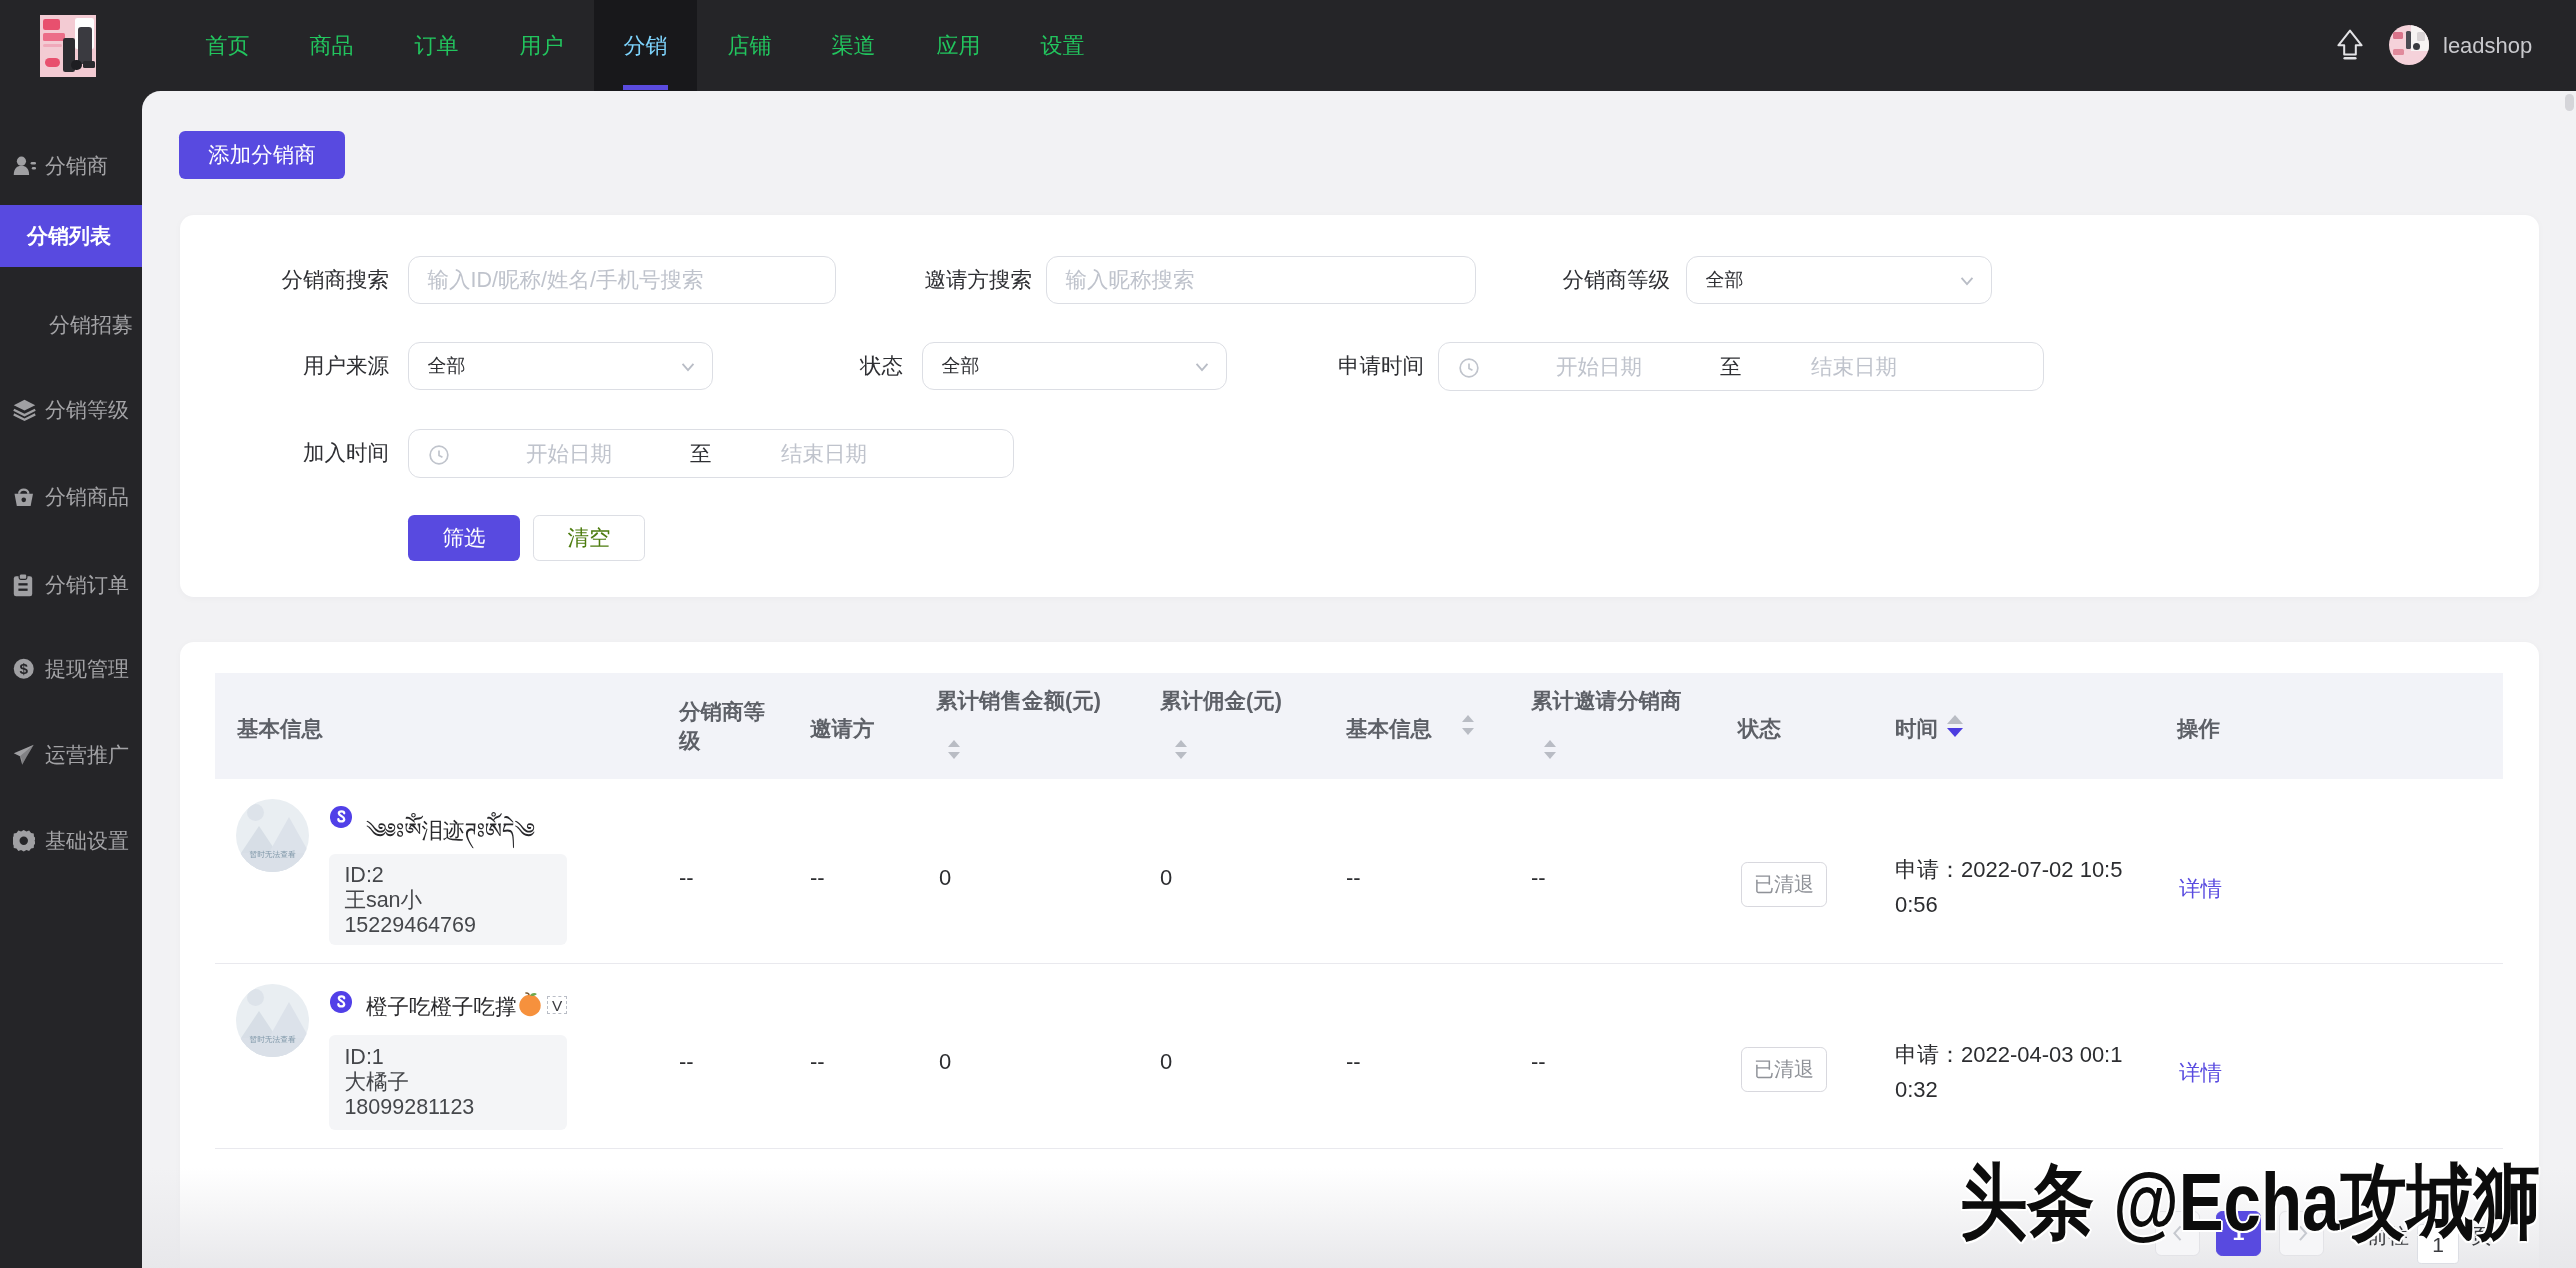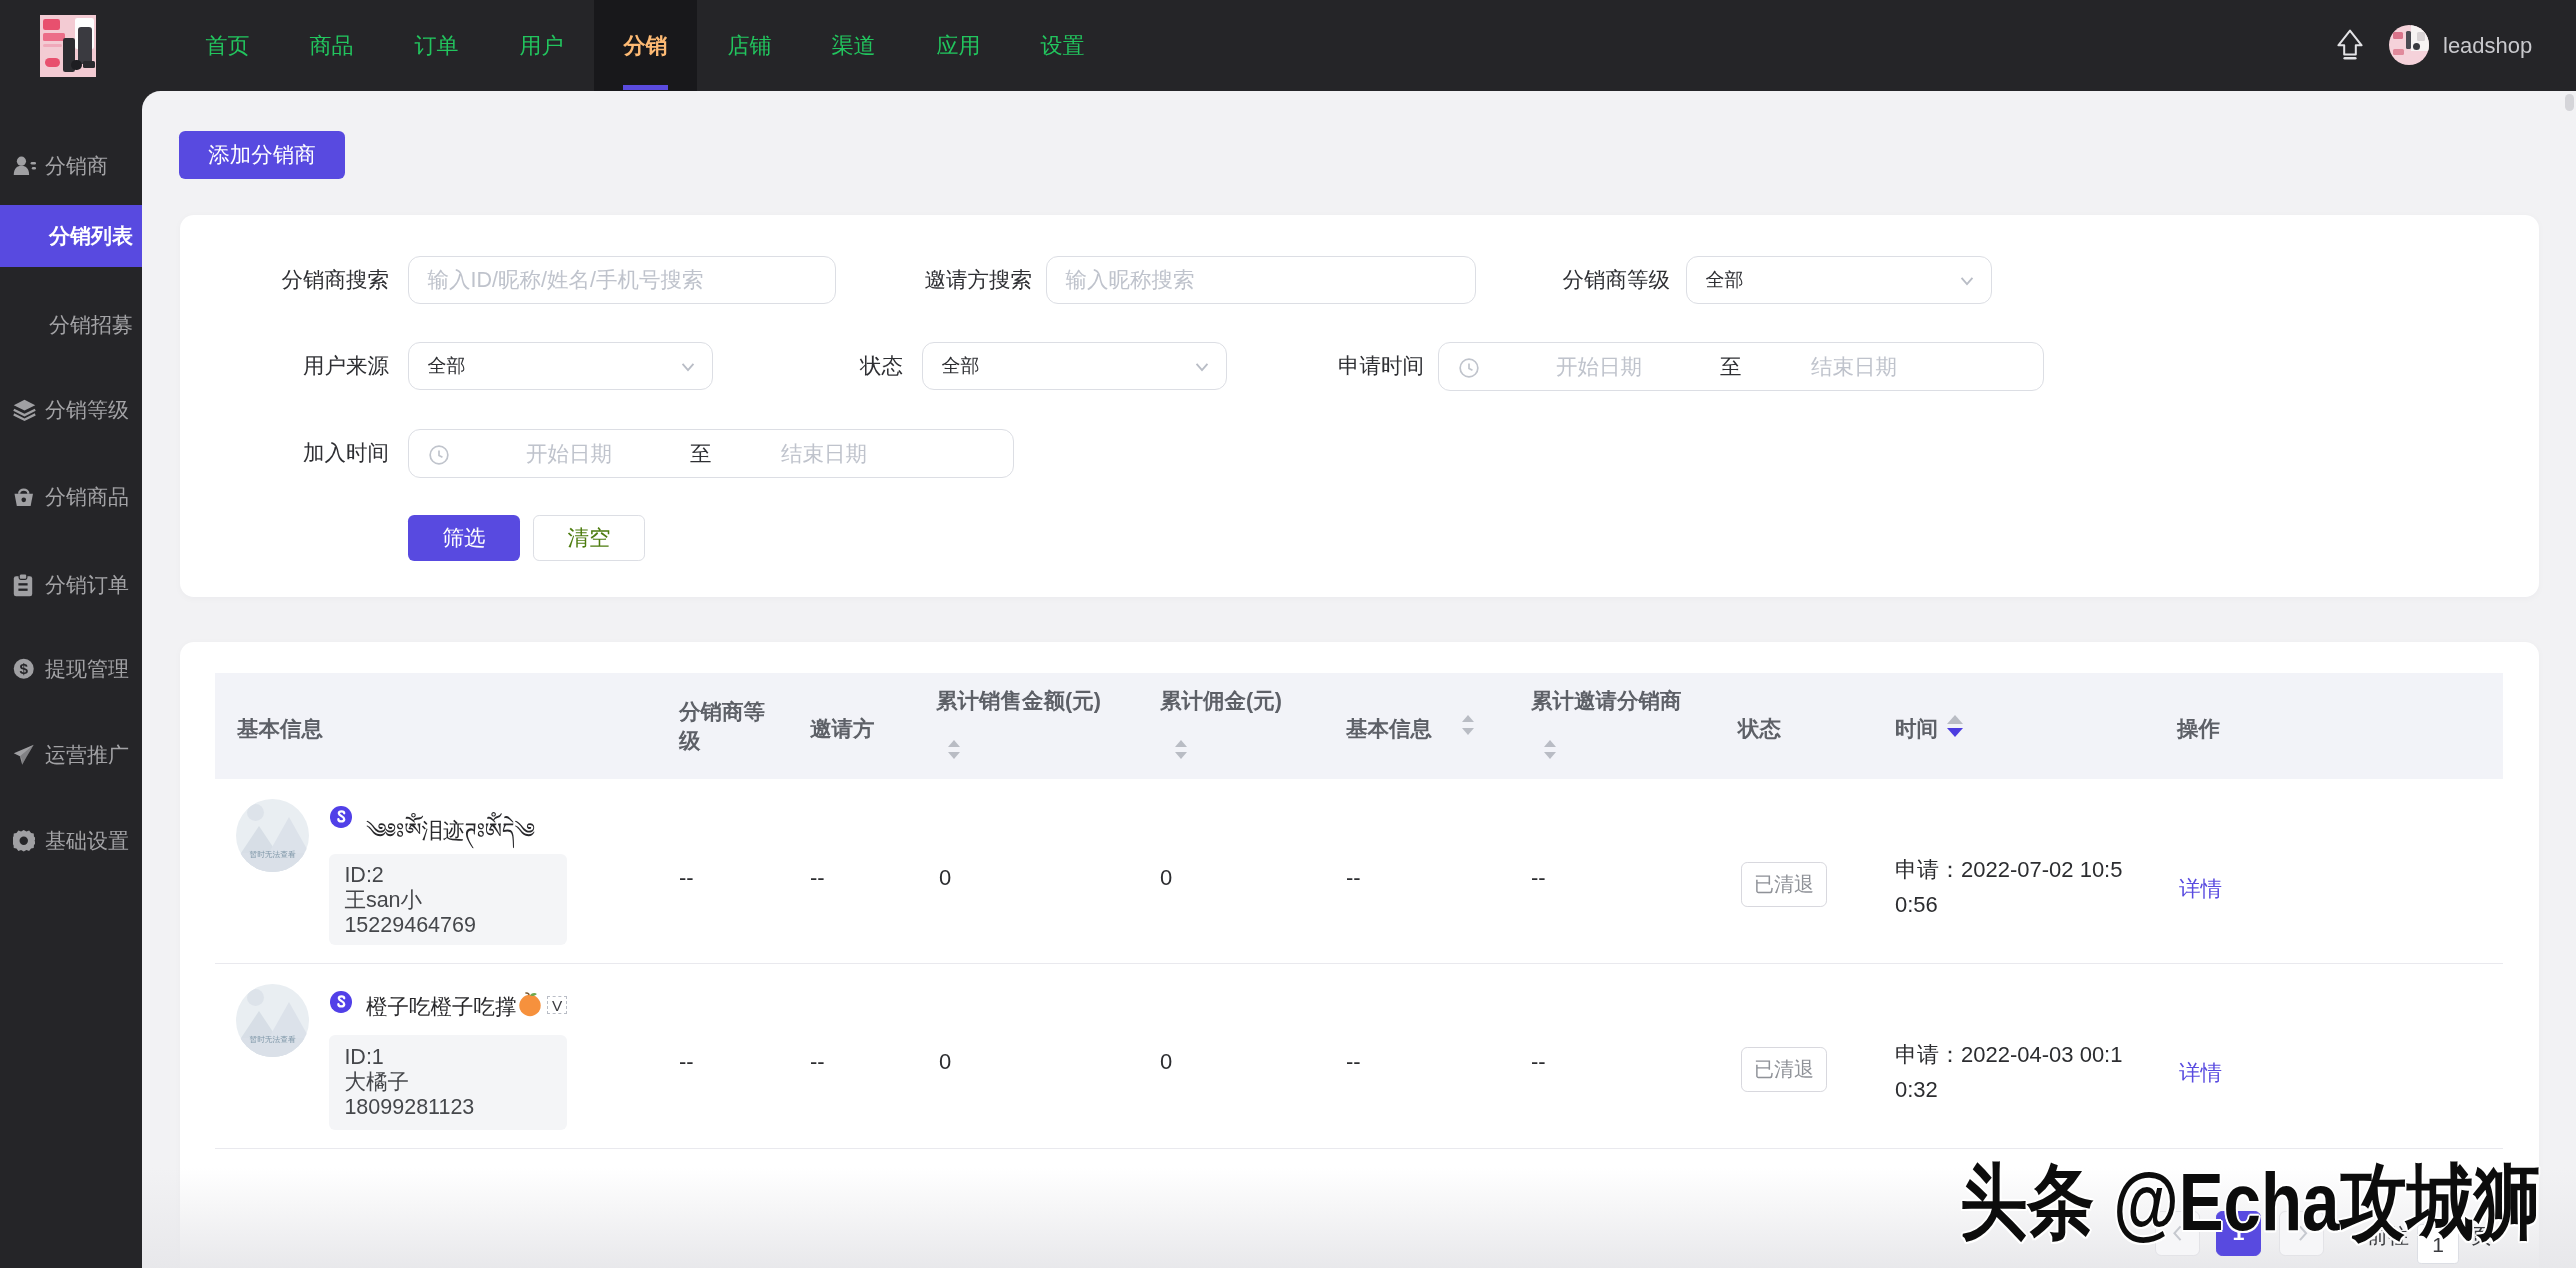--- a/index.html
+++ b/index.html
@@ -3,33 +3,33 @@
 <meta charset="utf-8">
 <title>leadshop</title>
 <style>
 *{margin:0;padding:0;box-sizing:border-box}
 html,body{width:2576px;height:1269px;overflow:hidden;background:#252528;font-family:"Liberation Sans",sans-serif}
 .abs{position:absolute}
 
 #nav{position:absolute;left:0;top:0;width:2576px;height:91px;background:#252528}
 .navitem{position:absolute;top:0;height:91px;width:105px;line-height:91px;text-align:center;font-size:22px;color:#22c55e}
 #navact{position:absolute;left:594px;top:0;width:103px;height:91px;background:#18181b}
-#navact .t{position:absolute;left:0;top:0;width:103px;height:91px;line-height:91px;text-align:center;color:#fdba74;font-weight:bold;font-size:22px}
+#navact .t{position:absolute;left:0;top:0;width:103px;height:91px;line-height:91px;text-align:center;color:#7dd3fc;font-weight:normal;font-size:22px}
 #navact .u{position:absolute;left:29px;top:85px;width:45px;height:5.4px;background:#5a4bdf}
 #logo{position:absolute;left:40px;top:14.6px;width:56px;height:62px;background:#f3cbd3;overflow:hidden}
 #leadshop{position:absolute;left:2443px;top:0;height:91px;line-height:91px;font-size:22px;color:#c9c9cd}
 #topavatar{position:absolute;left:2389px;top:24.6px;width:40px;height:40px;border-radius:50%;overflow:hidden;background:#f5d2da}
 
 #side{position:absolute;left:0;top:91px;width:142px;height:1178px;background:#252528}
 .sitem{position:absolute;left:0;width:168px;height:46px;line-height:46px;font-size:21px;color:#a3a3a6}
 .sitem svg{position:absolute;left:13px;top:12.3px}
 .sitem .tx{position:absolute;left:45px}
 .sub{position:absolute;left:49px;font-size:21px;color:#a3a3a6;height:46px;line-height:46px}
 #sact{position:absolute;left:0;top:114px;width:142px;height:62px;background:#584ae0;color:#fff;font-weight:bold;font-size:21px;line-height:62px}
-#sact span{margin-left:49px}
+#sact span{margin-left:27px}
 
 #content{position:absolute;left:142px;top:91px;width:2434px;height:1178px;background:#f2f2f4;border-top-left-radius:18.5px;overflow:hidden}
 .card{position:absolute;background:#fff;border-radius:14px;box-shadow:0 1.5px 7.7px rgba(40,40,60,0.03)}
 .btn{background:#584ae0;color:#fff;border-radius:6.2px;text-align:center;font-size:21.5px}
 .lbl{position:absolute;height:48px;line-height:48px;font-size:21.5px;color:#2e2f33;text-align:right}
 .inp{position:absolute;height:48px;border:0.8px solid #dcdee4;border-radius:12px;background:#fff}
 .ph{position:absolute;left:18.5px;top:0;height:46px;line-height:46px;font-size:21.5px;color:#bfc3cc}
 .seltx{position:absolute;left:18.5px;top:0;height:46px;line-height:46px;font-size:19px;color:#2e2f33}
 .chev{position:absolute;right:17px;top:17px;width:14px;height:14px}
 .dr .ph2{position:absolute;top:0;height:48px;line-height:48px;font-size:21.5px;color:#bfc3cc}

